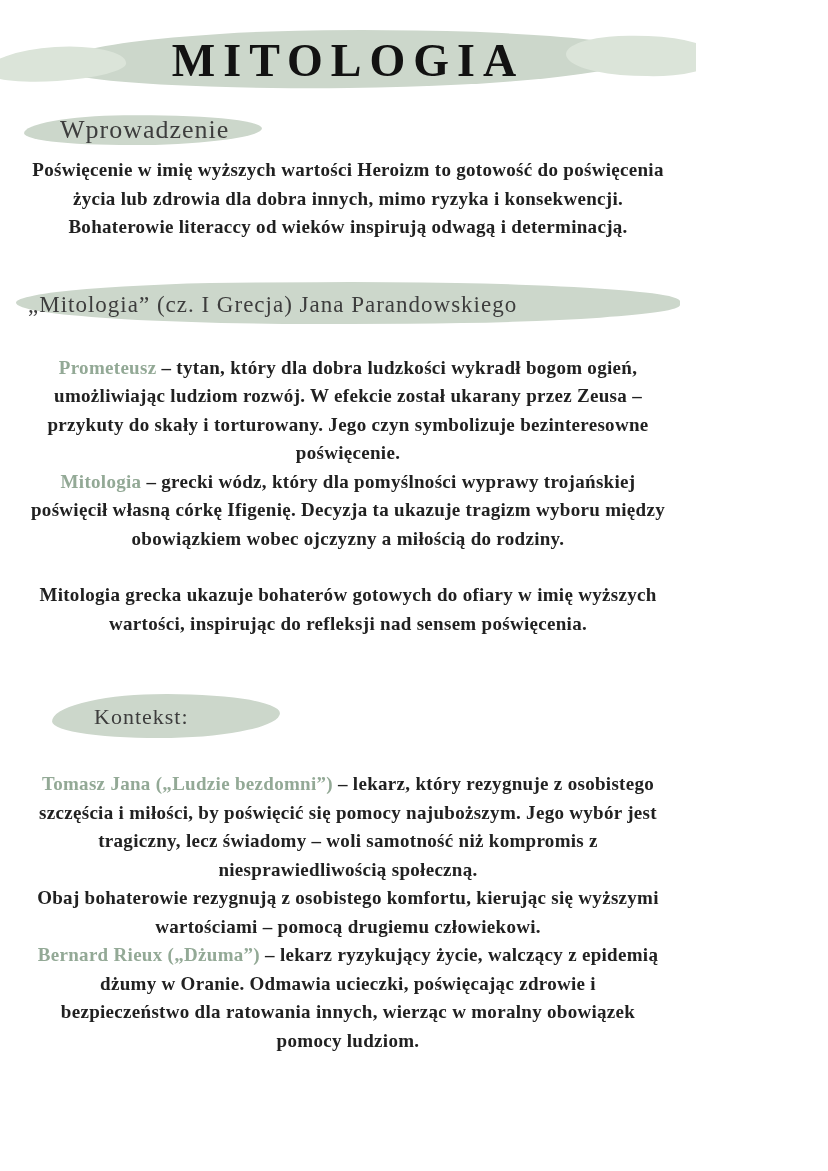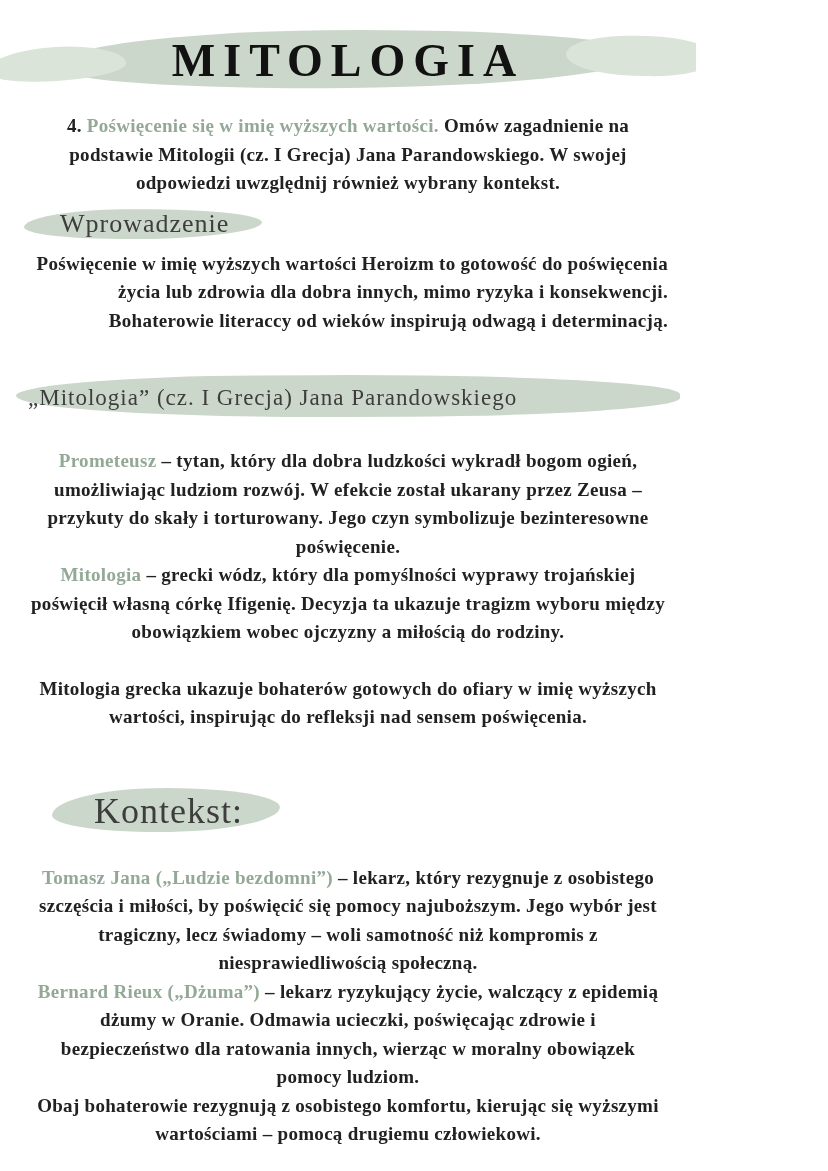--- a/index.html
+++ b/index.html
@@ -101,21 +101,21 @@
     width: 238px; height: 30px;
     border-radius: 42% 58% 50% 50% / 55% 50% 50% 45%;
     transform: rotate(-0.8deg);
   }
   .intro-heading-row .h-text {
     font-size: 26px;
     padding-left: 32px;
     line-height: 36px;
   }
 
-  .intro-body { margin-top: 8px; text-align: right; }
+  .intro-body { margin-top: 8px; }
 
   .myth-heading-row { height: 42px; margin-top: 42px; }
   .myth-heading-row .brush {
     left: -12px; right: -12px; top: -2px;
     height: 42px;
     border-radius: 40% 60% 45% 55% / 50% 55% 45% 60%;
     transform: rotate(-0.3deg);
   }
   .myth-heading-row .h-text {
     font-size: 23px;
@@ -126,21 +126,21 @@
   .myth-summary { margin-top: 28px; }
 
   .context-heading-row { height: 50px; margin-top: 54px; }
   .context-heading-row .brush {
     left: 24px; top: 2px;
     width: 228px; height: 44px;
     border-radius: 45% 55% 48% 52% / 58% 48% 52% 42%;
     transform: rotate(-1deg);
   }
   .context-heading-row .h-text {
-    font-size: 36px;
+    font-size: 22px;
     padding-left: 66px;
     line-height: 50px;
   }
 
   .context-judym { margin-top: 28px; padding: 0 6px; }
   .context-rieux { padding: 0 6px; }
   .context-summary { padding: 0 6px; }
 </style>
 </head>
 <body>
@@ -148,23 +148,20 @@
 <main class="page">
 
   <section class="title-section">
     <div class="title-brush">
       <div class="tail-left"></div>
       <div class="tail-right"></div>
     </div>
     <h1 class="page-title">MITOLOGIA</h1>
   </section>
 
-  <p class="body-text question">
-    <span>4. </span><span class="green">Poświęcenie się w imię wyższych wartości.</span><span> Omów zagadnienie na podstawie Mitologii (cz. I Grecja) Jana Parandowskiego. W swojej odpowiedzi uwzględnij również wybrany kontekst.</span>
-  </p>
 
   <div class="heading-row intro-heading-row">
     <span class="brush"></span>
     <h2 class="h-text" style="margin:0;">Wprowadzenie</h2>
   </div>
 
   <p class="body-text intro-body">Poświęcenie w imię wyższych wartości Heroizm to gotowość do poświęcenia życia lub zdrowia dla dobra innych, mimo ryzyka i konsekwencji. Bohaterowie literaccy od wieków inspirują odwagą i determinacją.</p>
 
   <div class="heading-row myth-heading-row">
     <span class="brush"></span>
@@ -183,19 +180,19 @@
 
   <div class="heading-row context-heading-row">
     <span class="brush"></span>
     <h2 class="h-text" style="margin:0;">Kontekst:</h2>
   </div>
 
   <p class="body-text context-judym">
     <span class="green">Tomasz Jana („Ludzie bezdomni”)</span><span> – lekarz, który rezygnuje z osobistego szczęścia i miłości, by poświęcić się pomocy najuboższym. Jego wybór jest tragiczny, lecz świadomy – woli samotność niż kompromis z niesprawiedliwością społeczną.</span>
   </p>
 
+  <p class="body-text context-summary">Obaj bohaterowie rezygnują z osobistego komfortu, kierując się wyższymi wartościami – pomocą drugiemu człowiekowi.</p>
+
   <p class="body-text context-rieux">
     <span class="green">Bernard Rieux („Dżuma”)</span><span> – lekarz ryzykujący życie, walczący z epidemią dżumy w Oranie. Odmawia ucieczki, poświęcając zdrowie i bezpieczeństwo dla ratowania innych, wierząc w moralny obowiązek pomocy ludziom.</span>
   </p>
 
-  <p class="body-text context-summary">Obaj bohaterowie rezygnują z osobistego komfortu, kierując się wyższymi wartościami – pomocą drugiemu człowiekowi.</p>
-
 </main>
 
 </body></html>

